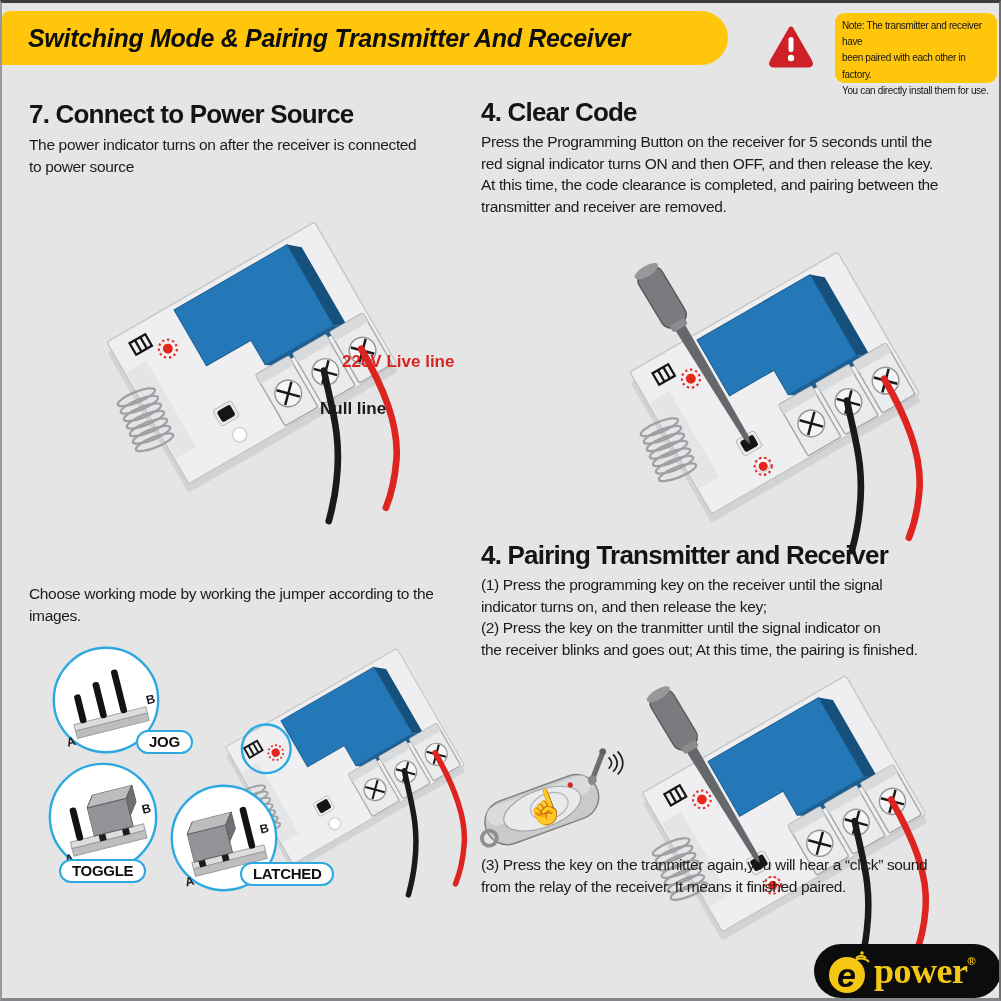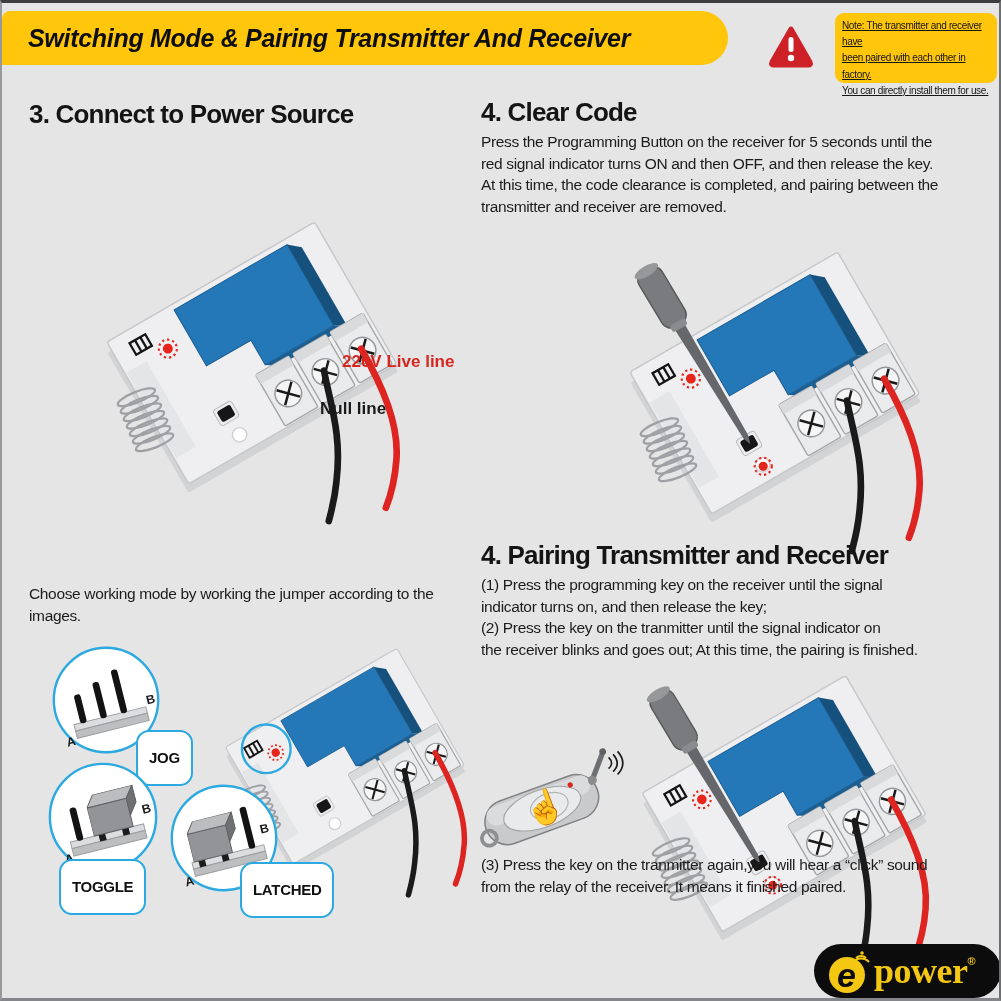--- a/index.html
+++ b/index.html
@@ -5,26 +5,26 @@
   html,body{margin:0;padding:0;background:#fff;}
   .page{position:relative;width:1001px;height:1001px;background:#e5e5e5;overflow:hidden;
         border-top:3px solid #3d3d3f;border-left:2px solid #98999b;border-right:2px solid #6d6e70;border-bottom:3px solid #848689;box-sizing:border-box;
         font-family:"Liberation Sans",sans-serif;}
   .header-bar{position:absolute;left:0;top:8px;width:726px;height:54px;background:#FFC60B;
               border-radius:8px 27px 27px 0;}
   .header-title{font:italic 700 25px/54px "Liberation Sans",sans-serif;color:#0e0e0e;
                 padding-left:26px;letter-spacing:-0.3px;white-space:nowrap;}
   .note-box{position:absolute;left:833px;top:10px;width:162px;height:70px;background:#FFC60B;
             border-radius:9px;box-sizing:border-box;padding:5px 7px;}
-  .note-text{font:400 10px/1.62 "Liberation Sans",sans-serif;color:#161616;letter-spacing:-0.35px;white-space:pre-line;text-decoration:underline;}
+  .note-text{font:400 10px/1.62 "Liberation Sans",sans-serif;color:#161616;letter-spacing:-0.35px;white-space:pre-line;}
   .sec-title{position:absolute;font:700 26px/30px "Liberation Sans",sans-serif;color:#141414;letter-spacing:-0.8px;white-space:nowrap;}
   .sec-body{position:absolute;font:400 15.5px/21.5px "Liberation Sans",sans-serif;color:#1c1c1c;letter-spacing:-0.35px;white-space:pre-line;}
   .wire-label{position:absolute;font:700 17px/20px "Liberation Sans",sans-serif;white-space:nowrap;}
   .mode-pill{position:absolute;background:#fff;border:2.5px solid #2BA9E0;border-radius:13px;
-             font:700 15px/20px "Liberation Sans",sans-serif;color:#101010;padding:16px 11px;letter-spacing:-0.3px;}
+             font:700 15px/20px "Liberation Sans",sans-serif;color:#101010;padding:0 11px;letter-spacing:-0.3px;}
   .logo-pill{position:absolute;left:812px;top:941px;width:187px;height:54px;background:#0C0C0C;border-radius:27px;}
   .logo-text{position:absolute;left:60px;top:0;font:700 36px/54px "Liberation Serif",serif;color:#F4C713;letter-spacing:-0.5px;}
   .logo-reg{font:700 11px "Liberation Sans",sans-serif;vertical-align:18px;color:#F4C713;}
   svg{position:absolute;}
   svg text{font-family:"Liberation Sans",sans-serif;}
 </style>
 </head>
 <body>
 
 <div class="page">
@@ -124,21 +124,23 @@
     <rect x="20.5" y="12" width="5" height="15" rx="2.5" fill="#fff"></rect>
     <circle cx="23" cy="33" r="3.2" fill="#fff"></circle>
   </svg>
 
   <div class="note-box">
     <div class="note-text">Note: The transmitter and receiver have
 been paired with each other in factory.
 You can directly install them for use.</div>
   </div>
 
-  <div class="sec-title" style="left:27px;top:96px">3. Connect to Power Source</div>
+  <div class="sec-title" style="left:27px;top:96px">7. Connect to Power Source</div>
+  <div class="sec-body" style="left:27px;top:131px">The power indicator turns on after the receiver is connected
+ to power source</div>
 
   <svg style="left:62px;top:198px" width="400" height="324" viewBox="0 0 420 340">
     <use href="#pcb-base"></use>
   </svg>
   <div class="wire-label" style="left:340px;top:349px;color:#D8261F">220V Live line</div>
   <div class="wire-label" style="left:318px;top:396px;color:#1a1a1a">Null line</div>
 
   <div class="sec-title" style="left:479px;top:94px">4. Clear Code</div>
   <div class="sec-body" style="left:479px;top:128px">Press the Programming Button on the receiver for 5 seconds until the
 red signal indicator turns ON and then OFF, and then release the key.

